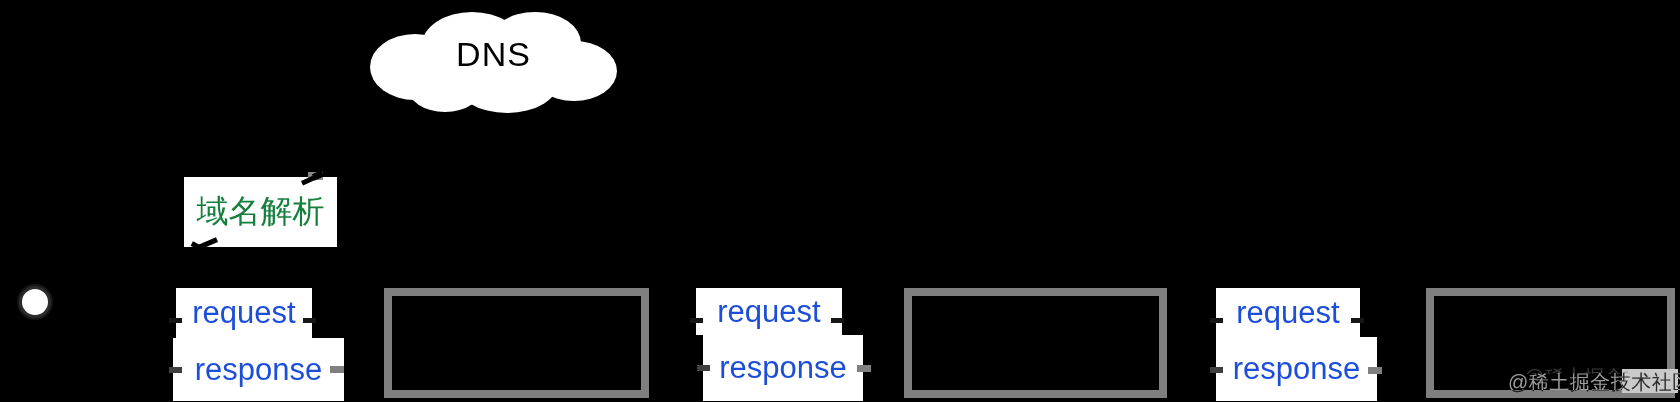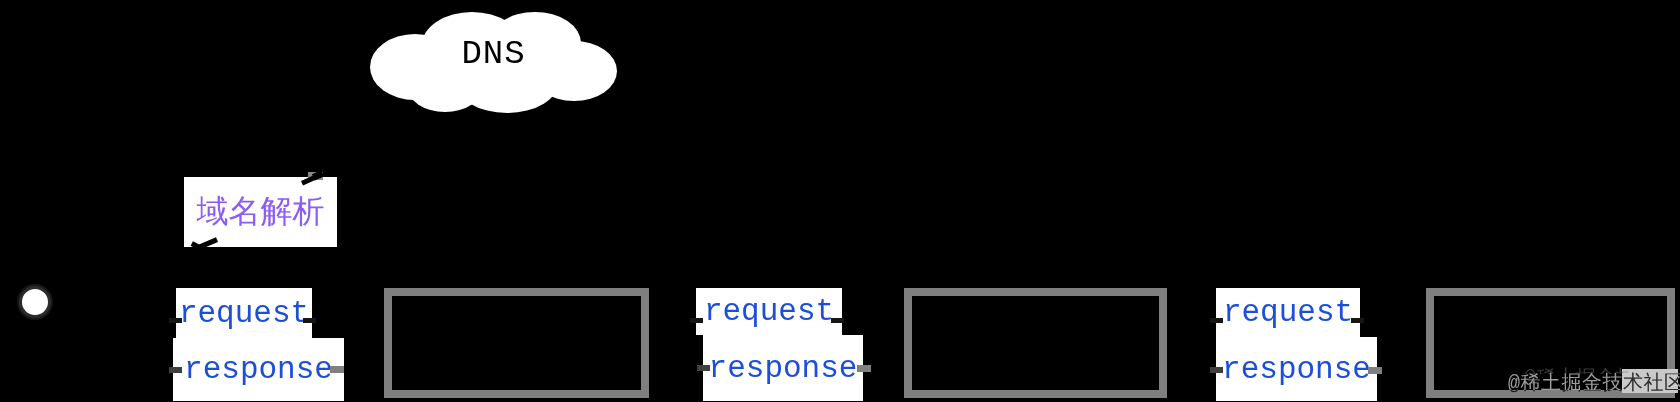--- a/index.html
+++ b/index.html
@@ -1,33 +1,33 @@
 <!DOCTYPE html>
 <html><head>
 <meta charset="utf-8">
 <style>
   html,body{margin:0;padding:0;background:#000;}
   .canvas{
     position:relative;width:1680px;height:402px;background:#000;overflow:hidden;
-    font-family:Liberation Mono, monospace;
+    font-family:Liberation Sans, sans-serif;
   }
   .abs{position:absolute;}
   
   .cloud{left:367px;top:5px;width:253px;height:113px;}
   .cloud svg{display:block;width:253px;height:113px;}
   .cloud-label{
     left:0;top:30px;width:253px;text-align:center;
     font-size:34px;color:#000;letter-spacing:1px;
   }
   
   .resolver{
     left:184px;top:177px;width:153px;height:70px;background:#fff;
     display:flex;align-items:center;justify-content:center;
   }
-  .resolver-label{font-size:32px;font-weight:500;color:#8b5cf6;white-space:nowrap;}
+  .resolver-label{font-size:32px;font-weight:500;color:#15803d;white-space:nowrap;}
   
   .frag{position:absolute;background:#000;}
   .frag-gray{position:absolute;background:#8a8a8a;}
   
   .client{
     left:19px;top:286px;width:32px;height:32px;border-radius:50%;
     background:#fff;box-sizing:border-box;border:3px solid #2c2c2c;
     box-shadow:0 0 0 2px #161616;
   }
   

